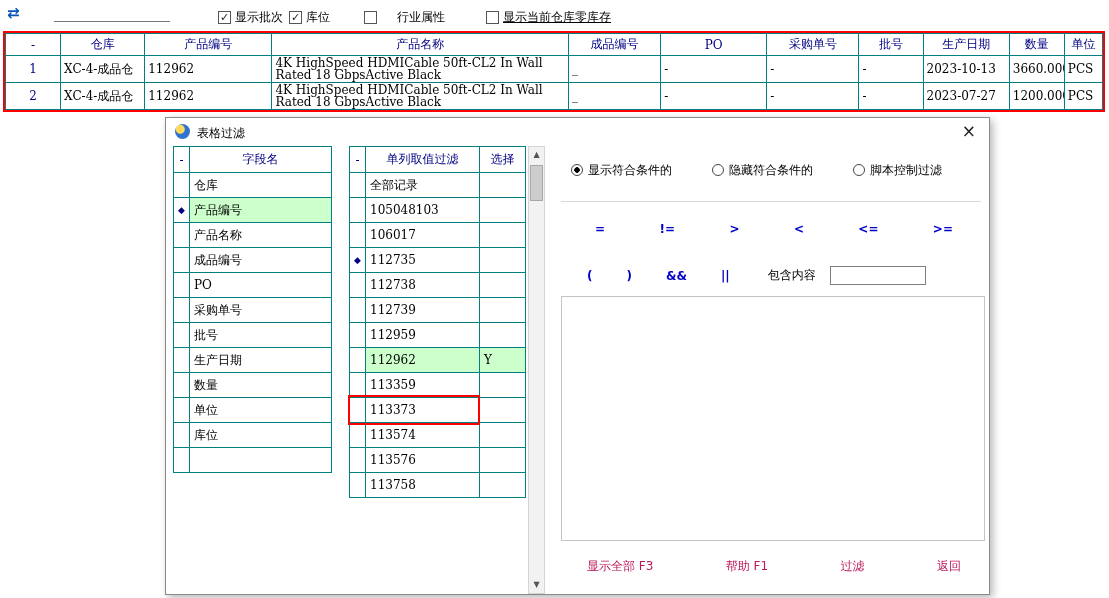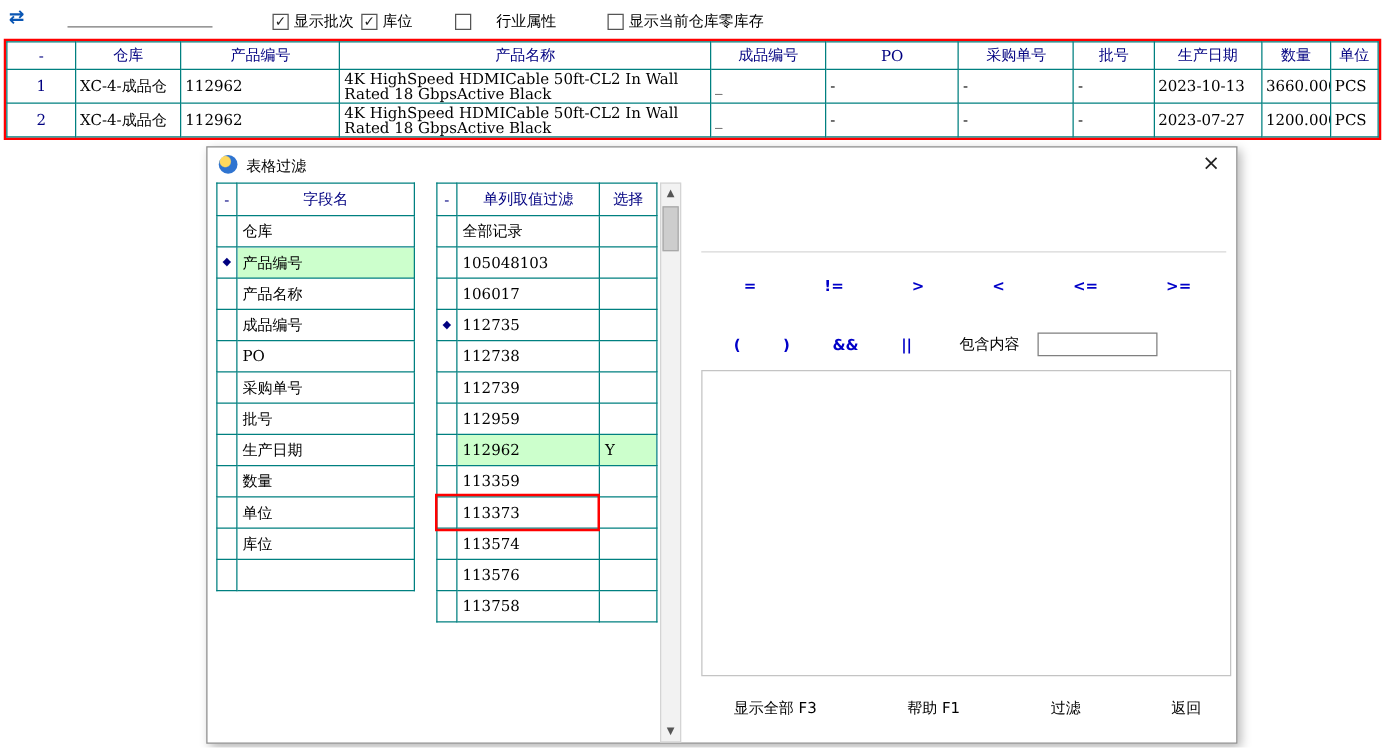--- a/index.html
+++ b/index.html
@@ -61,21 +61,21 @@
   .ops1{position:absolute;left:0;right:0;top:104px;display:flex;justify-content:space-between;
     padding:0 36px;color:#0000c8;font-weight:bold}
   .ops2{position:absolute;left:28px;right:8px;top:148px;display:flex;align-items:center;
     color:#0000c8;font-weight:bold}
   .ops2-ops{display:flex}
   .ops2-ops .op{margin-right:34px}
   .contains-label{color:#000;font-weight:normal;margin-left:4px}
   .contains-input{margin-left:14px;width:96px;height:19px;border:1px solid #7f7f7f;font:inherit;padding:0 3px}
   .expr{position:absolute;left:2px;top:178px;width:424px;height:245px;border:1px solid #c4c4c4;background:#fff}
   .btns{position:absolute;left:0;right:0;top:440px;display:flex;justify-content:space-between;
-    padding:0 28px;color:#000000}
+    padding:0 28px;color:#be185d}
   .btns span{cursor:pointer}
 </style>
 </head>
 <body>
 
 <div class="screen">
 
   <span class="swap-icon">⇄</span>
   <input class="tb-input" value="" style="">
   <div>
@@ -84,21 +84,21 @@
         <span>显示批次</span>
       </span>
       <span class="cb" style="left: 289px;">
         <span class="cbbox">✓</span>
         <span>库位</span>
       </span>
       <span class="cb" style="left: 364px; gap: 20px;">
         <span class="cbbox"></span>
         <span>行业属性</span>
       </span>
-      <span class="cb" style="left: 486px;">
+      <span class="cb" style="left: 486px; text-decoration: underline;">
         <span class="cbbox"></span>
         <span>显示当前仓库零库存</span>
       </span>
     </div>
 
   <div class="main-wrap">
     <table class="grid">
       <colgroup>
         <col style="width:55px">
           <col style="width:84px">
@@ -309,20 +309,25 @@
     </table>
     <div class="red-ov" style="top: 277px;"></div>
 
     <div class="vscroll">
       <span class="varrow up">▲</span>
       <span class="varrow dn">▼</span>
       <div class="vthumb"></div>
     </div>
 
     <div class="rpanel">
+      <div class="radios">
+          <span><span class="radio on"></span><span>显示符合条件的</span></span>
+          <span><span class="radio"></span><span>隐藏符合条件的</span></span>
+          <span><span class="radio"></span><span>脚本控制过滤</span></span>
+        </div>
       <div class="divider"></div>
       <div class="ops1">
           <span class="op">=</span>
           <span class="op">!=</span>
           <span class="op">&gt;</span>
           <span class="op">&lt;</span>
           <span class="op">&lt;=</span>
           <span class="op">&gt;=</span>
         </div>
       <div class="ops2">

